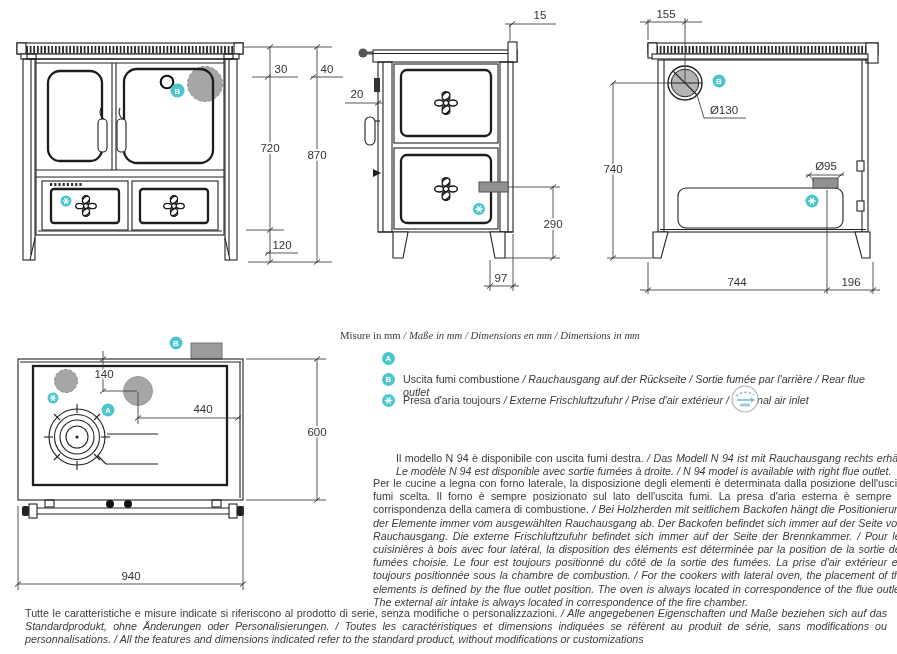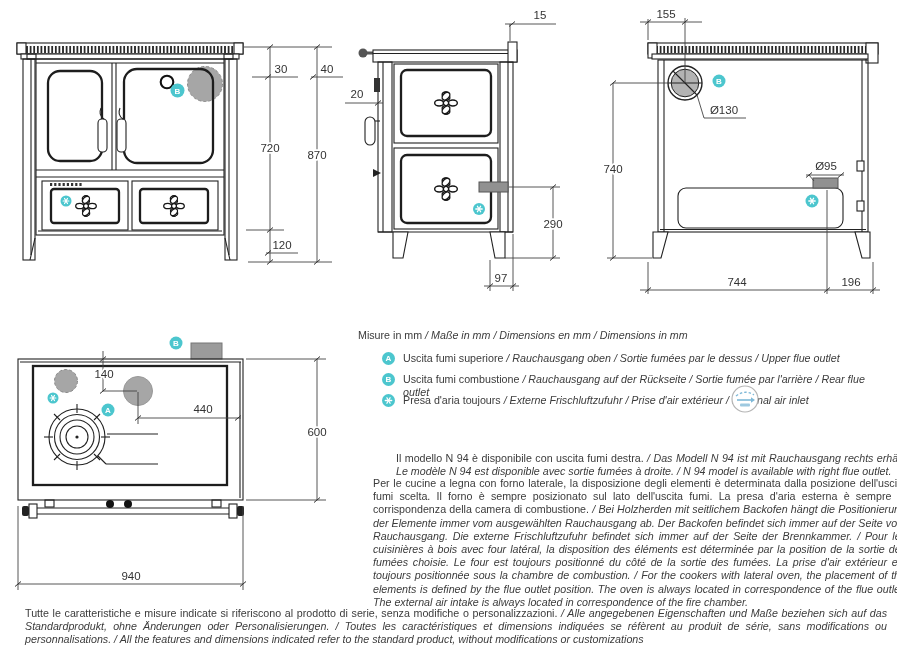--- a/index.html
+++ b/index.html
@@ -338,27 +338,26 @@
           <use href="#tk" x="243" y="584"></use>
     </g>
     <text class="dimtxt" x="104" y="378">140</text>
     <text class="dimtxt" x="203" y="413">440</text>
     <text class="dimtxt" x="317" y="436">600</text>
     <text class="dimtxt" x="131" y="580">940</text>
   </g>
 </svg>
 
   
-  <div class="abs txt" style="left:358px;top:329px;width:420px;">
+  <div class="abs txt" style="left:340px;top:329px;width:420px;font-family:Liberation Serif, serif;">
     <span>Misure in mm </span><i>/ Maße in mm / Dimensions en mm / Dimensions in mm</i>
   </div>
 
   <div class="abs legend-row txt" style="left:382px;top:352px;width:505px;">
     <span class="cbadge">A</span>
-    <span><span>Uscita fumi superiore </span><i>/ Rauchausgang oben / Sortie fumées par le dessus / Upper flue outlet</i></span>
   </div>
   <div class="abs legend-row txt" style="left:382px;top:373px;width:505px;">
     <span class="cbadge">B</span>
     <span><span>Uscita fumi combustione </span><i>/ Rauchausgang auf der Rückseite / Sortie fumée par l'arrière / Rear flue outlet</i></span>
   </div>
   <div class="abs legend-row txt" style="left:382px;top:394px;width:505px;">
     <span class="cbadge">
       <svg width="9" height="9" viewBox="-4.5 -4.5 9 9">
           <use href="#star6"></use>
         </svg>

